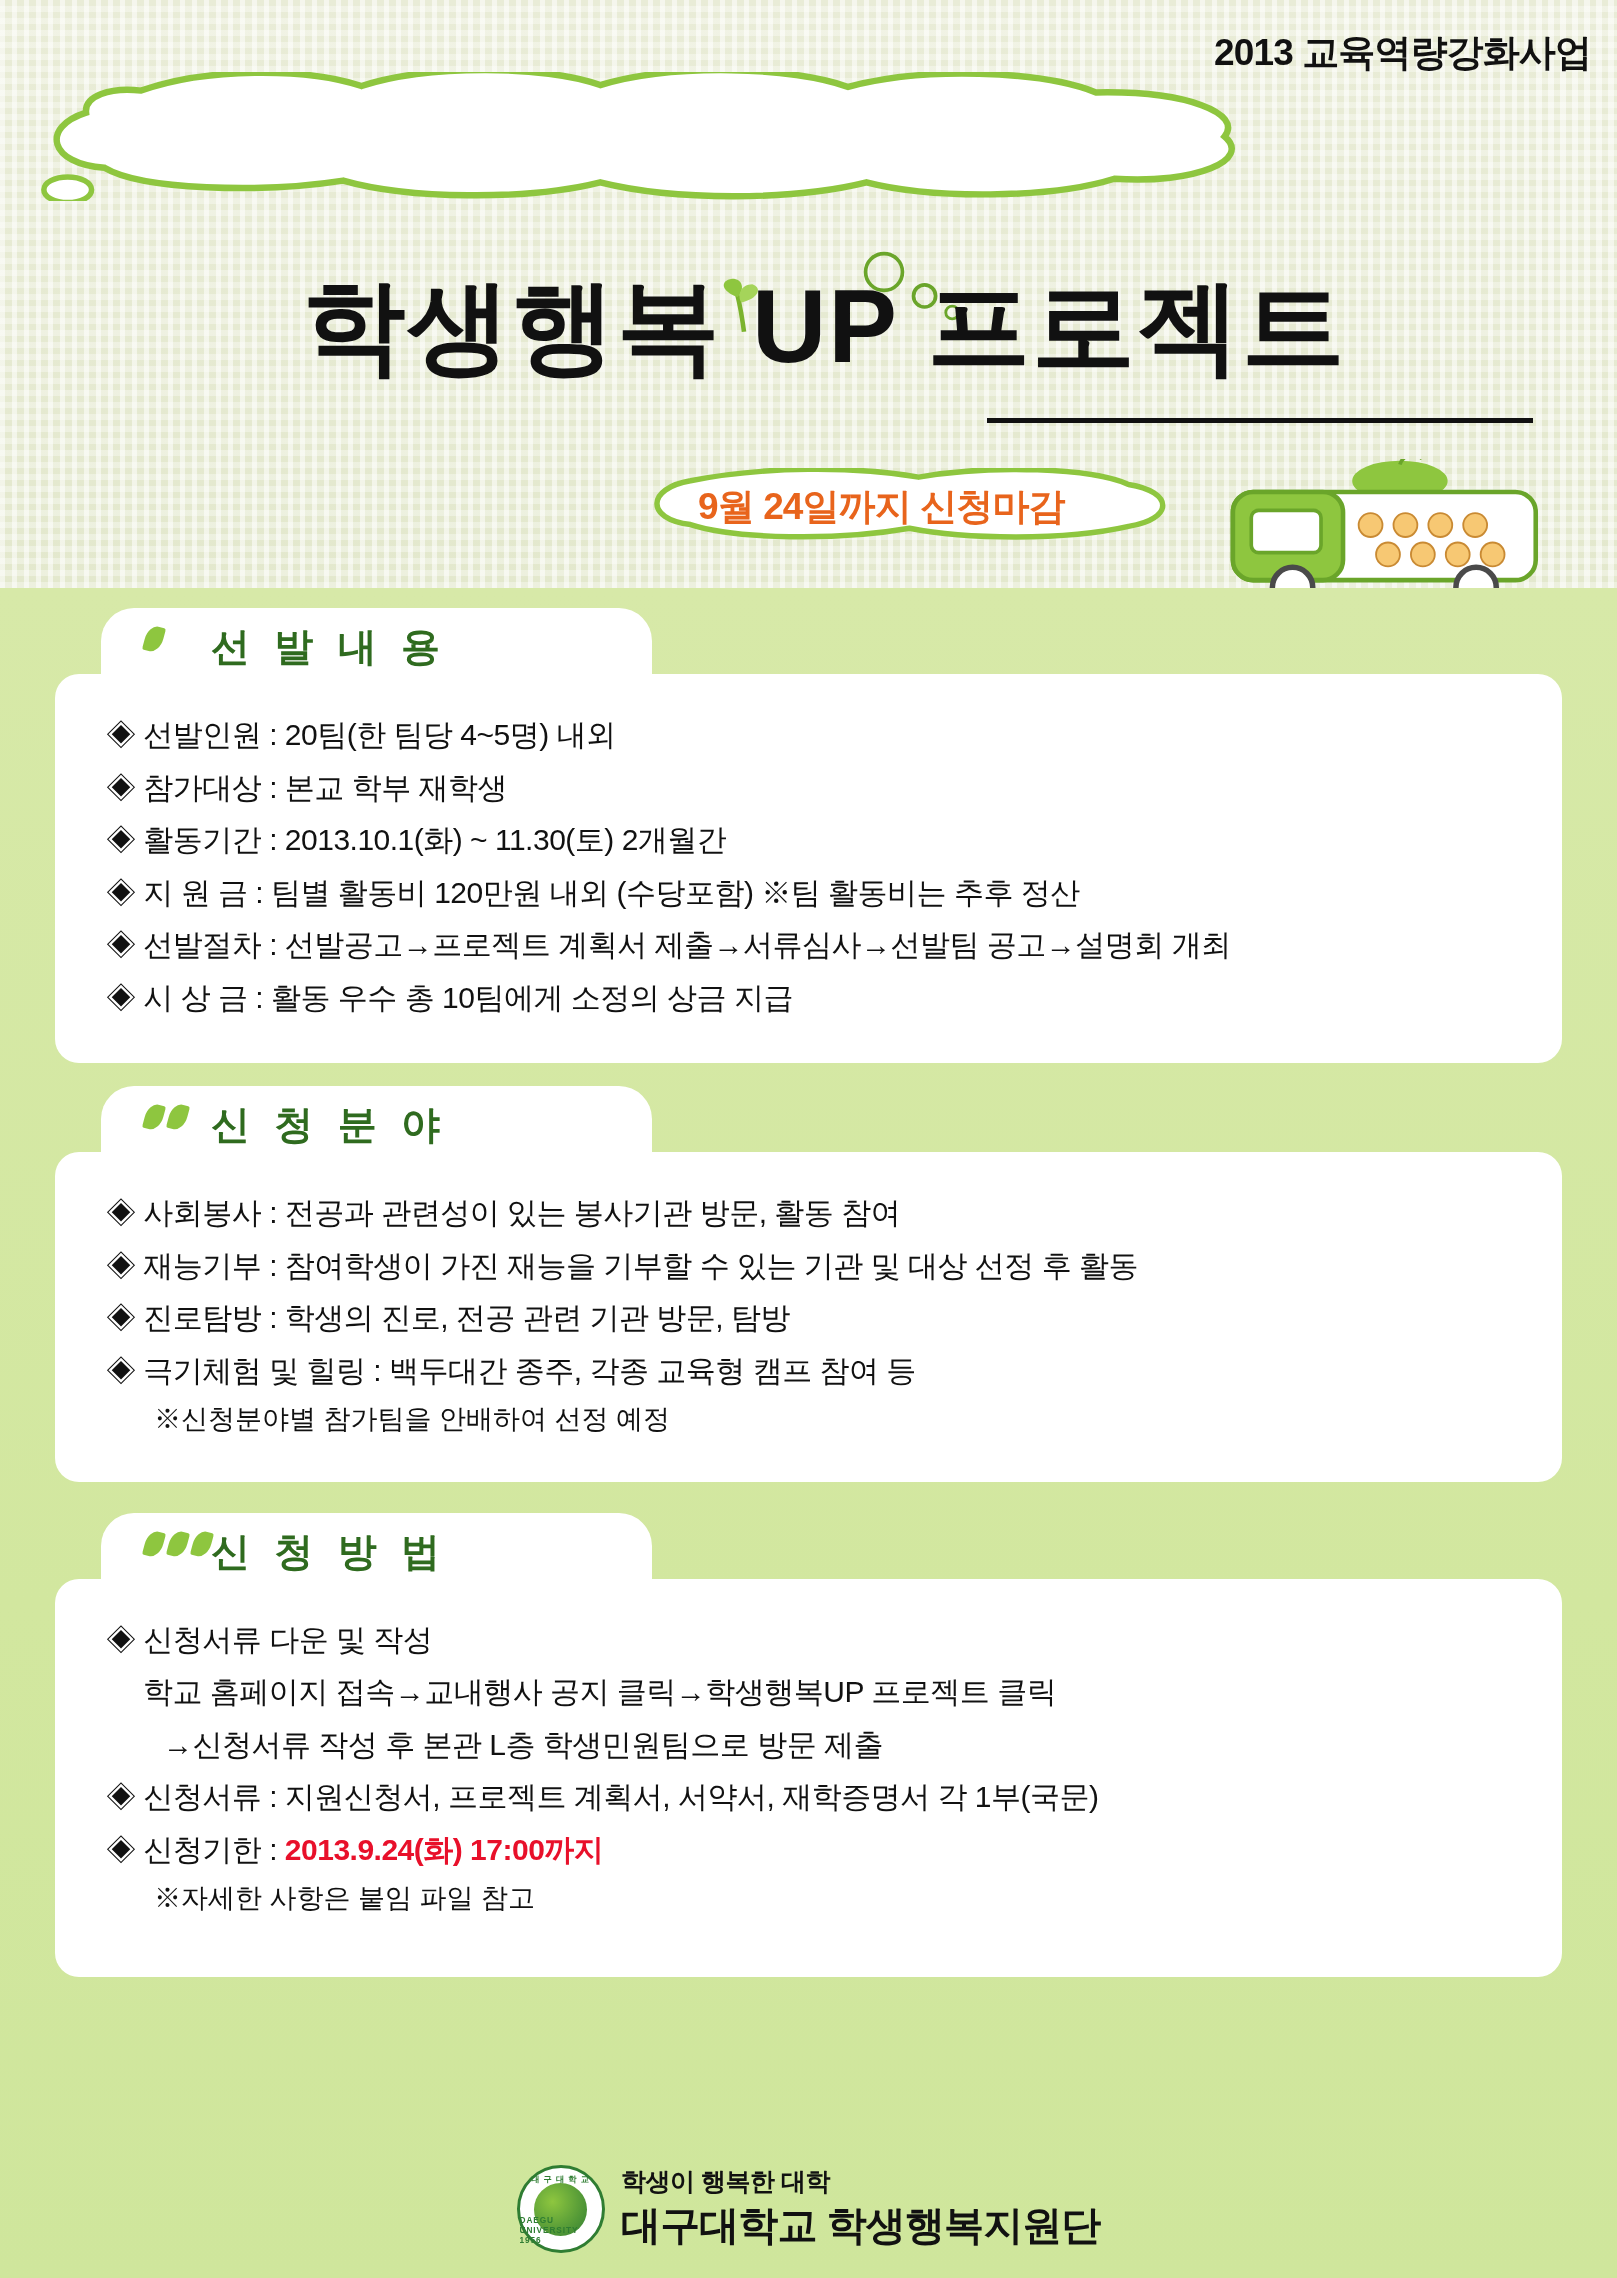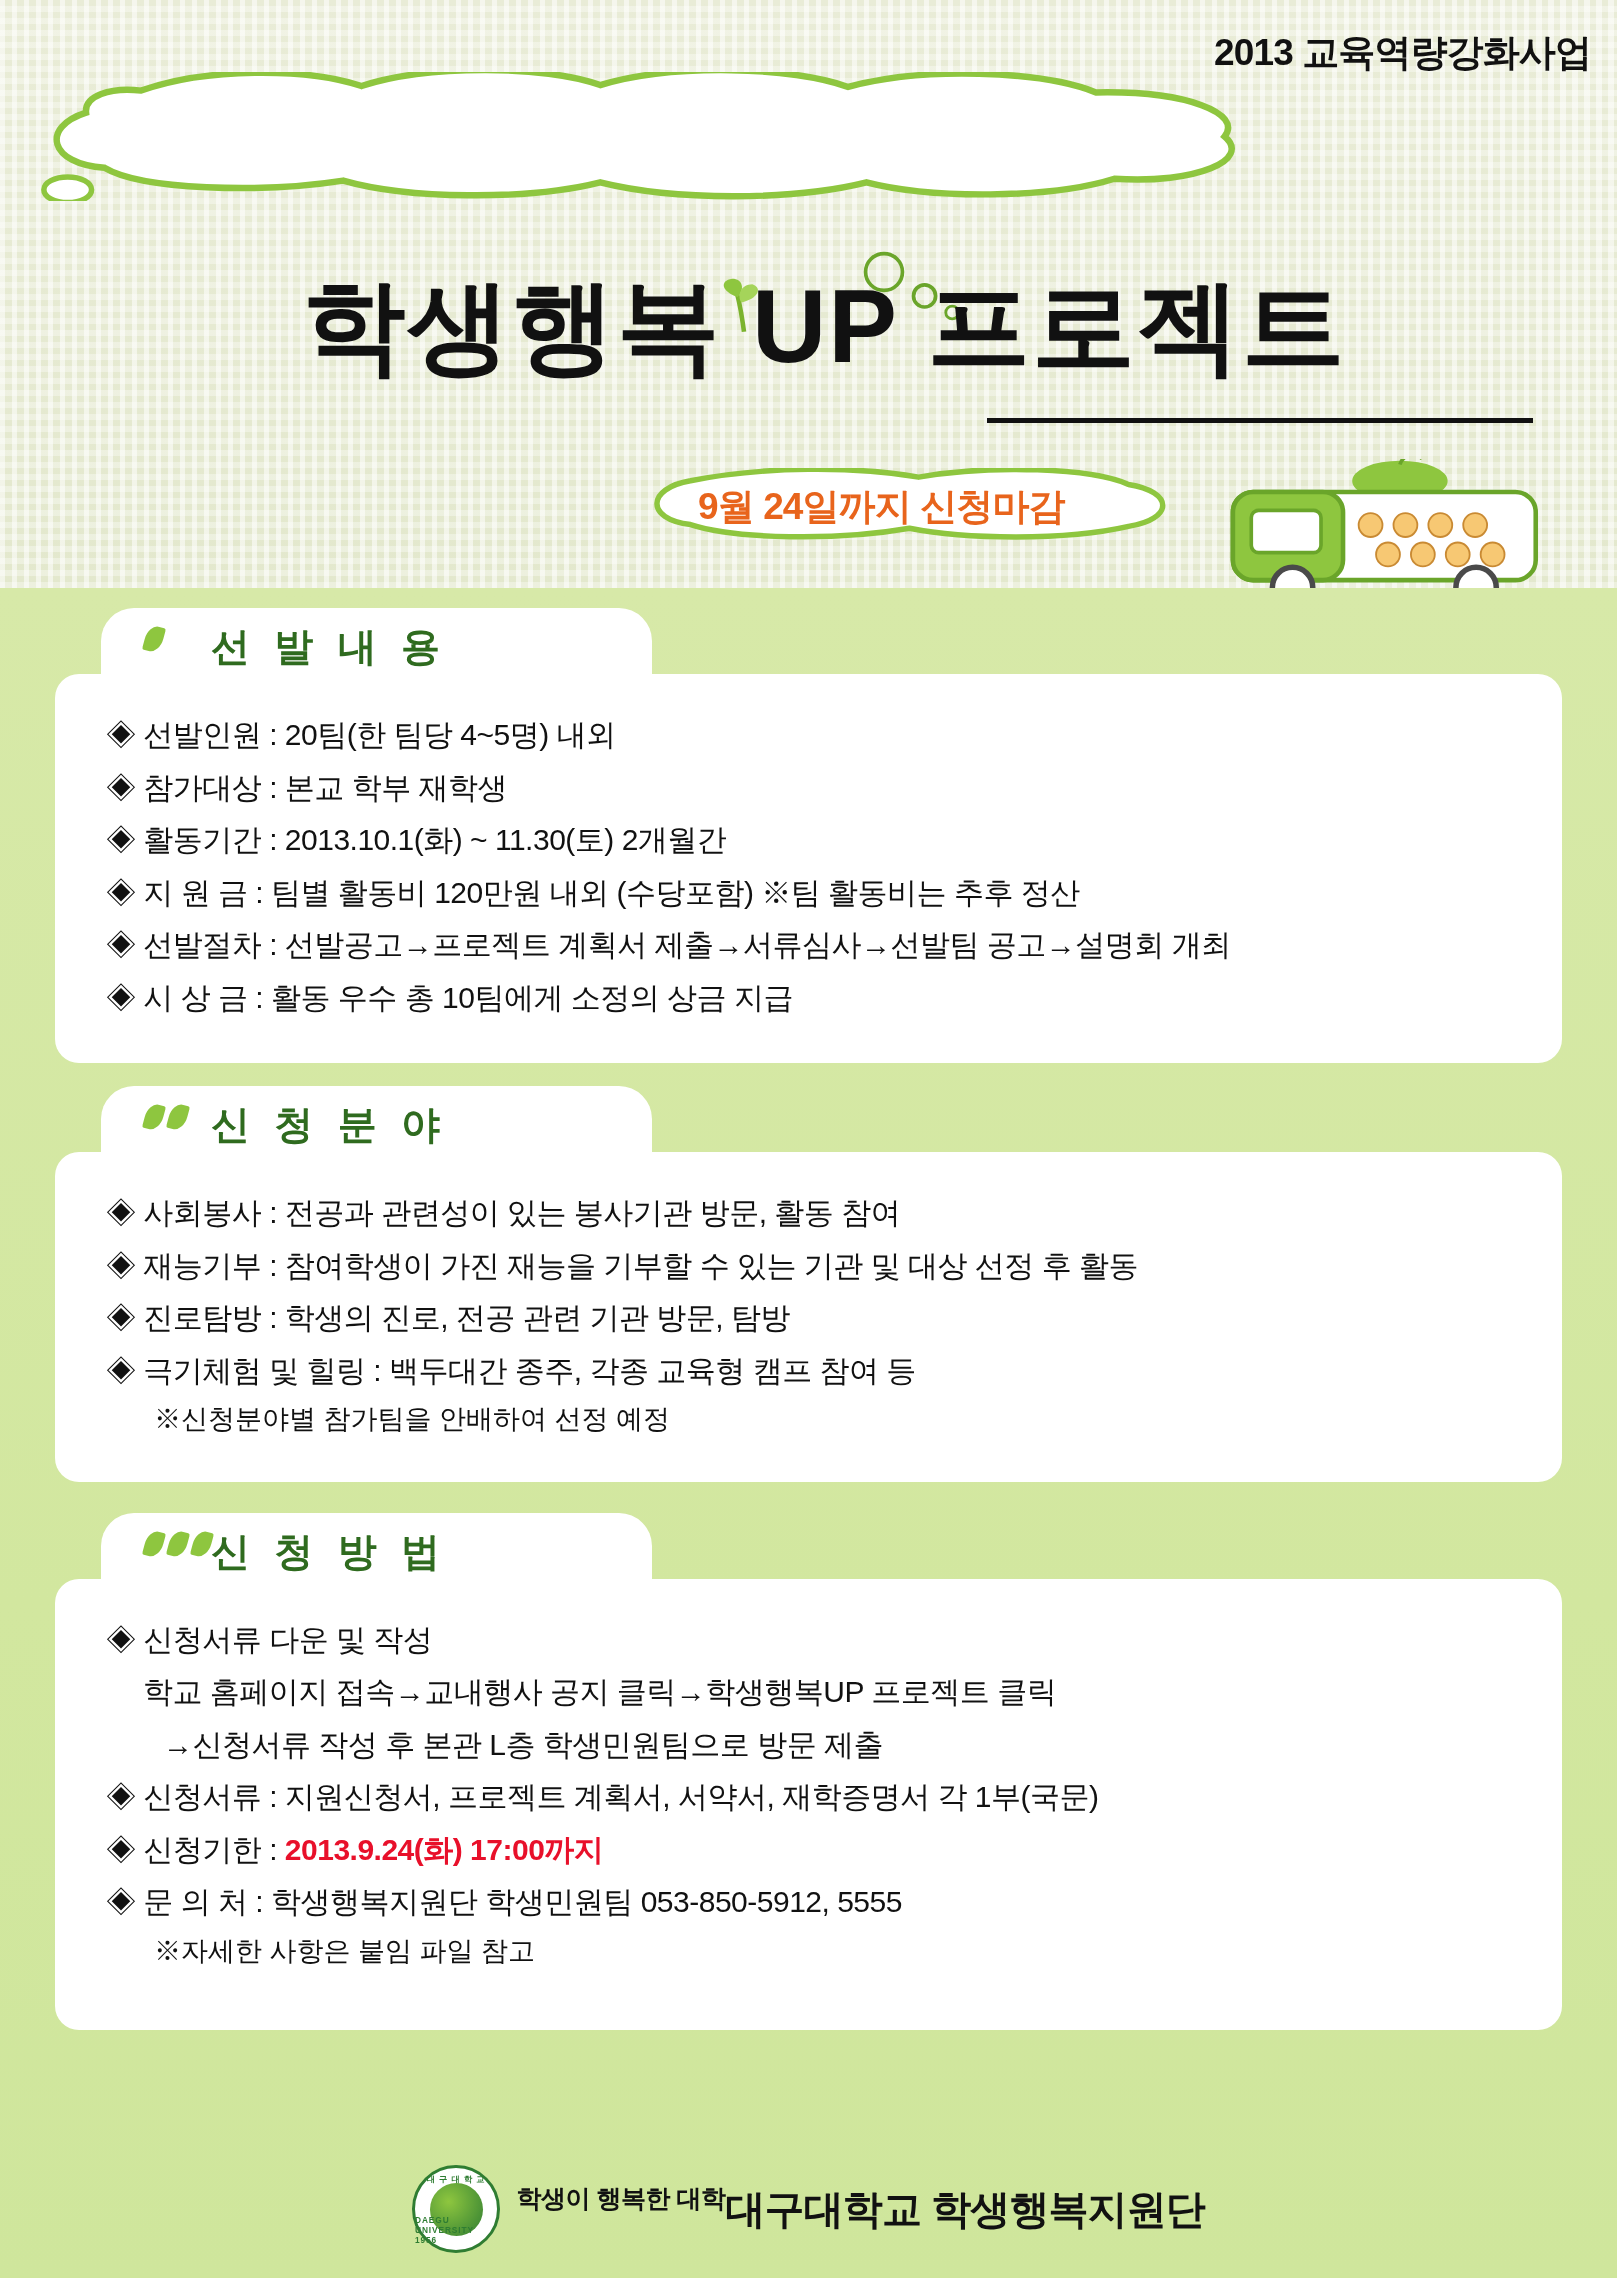--- a/index.html
+++ b/index.html
@@ -235,21 +235,21 @@
   }
   .emblem-ring-text {
     position: absolute;
     font-size: 8.3px;
     color: #2f7d32;
     font-weight: bold;
     letter-spacing: 0.9px;
   }
   .emblem-ring-text.top { top: 5.5px; }
   .emblem-ring-text.bottom { bottom: 5.5px; }
-  .footer-texts { display: flex; flex-direction: row; }
+  .footer-texts { display: flex; flex-direction: column; }
   .footer-small {
     font-size: 25px;
     color: #111;
     font-weight: bold;
     letter-spacing: -0.5px;
   }
   .footer-big {
     font-size: 40px;
     color: #111;
     font-weight: bold;
@@ -371,21 +371,20 @@
         <div class="label">신 청 방 법</div>
       </div>
       <div class="section-card" style="padding-bottom:55px;">
         <div class="line">◈ 신청서류 다운 및 작성</div>
         <div class="line indent">학교 홈페이지 접속→교내행사 공지 클릭→학생행복UP 프로젝트 클릭</div>
         <div class="line indent2">→신청서류 작성 후 본관 L층 학생민원팀으로 방문 제출</div>
         <div class="line">◈ 신청서류 : 지원신청서, 프로젝트 계획서, 서약서, 재학증명서 각 1부(국문)</div>
         <div class="line">
           <span>◈ 신청기한 : </span><span class="red">2013.9.24(화) 17:00까지</span>
         </div>
-        <div class="line">◈ 문 의 처 : 학생행복지원단 학생민원팀 053-850-5912, 5555</div>
         <div class="sub-note">※자세한 사항은 붙임 파일 참고</div>
       </div>
     </div>
 
     <div class="footer">
       <div class="emblem">
         <div class="emblem-ring-text top">대 구 대 학 교</div>
         <div class="emblem-inner"></div>
         <div class="emblem-ring-text bottom">DAEGU UNIVERSITY 1956</div>
       </div>

